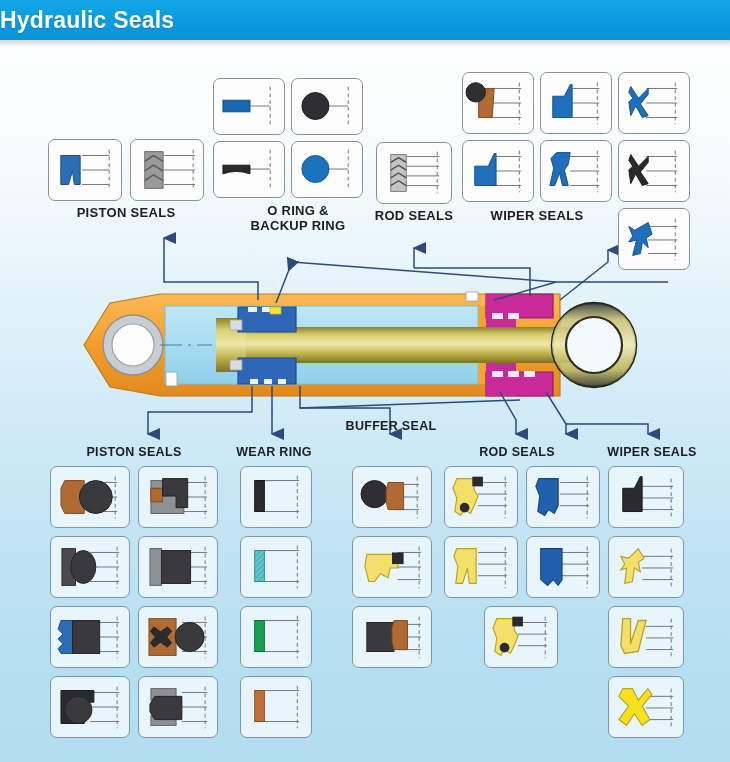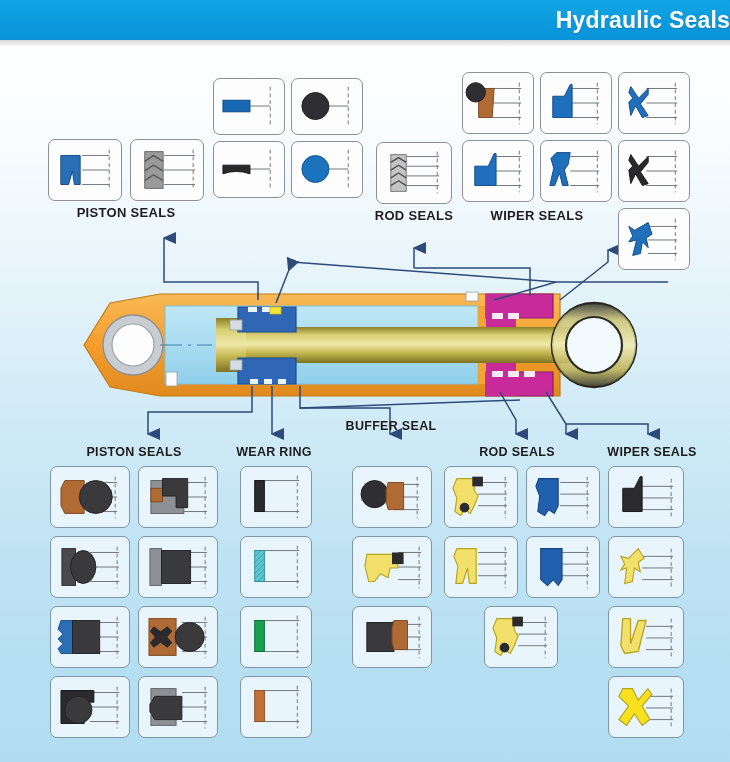--- a/index.html
+++ b/index.html
@@ -9,21 +9,21 @@
     background:#ffffff;
   }
   #page{
     position:relative;width:730px;height:762px;
     background:linear-gradient(180deg,#ffffff 0%,#fbfdfe 16%,#eaf6fb 33%,#d3ecf7 52%,#c2e4f4 70%,#b6dff2 86%,#b2ddf1 100%);
   }
   
   #banner{
     position:absolute;left:0;top:0;width:730px;height:40px;
     background:linear-gradient(180deg,#13a6e4 0%,#0b9ade 55%,#0a93d8 100%);
-    display:flex;align-items:center;justify-content:flex-end;
+    display:flex;align-items:center;justify-content:flex-start;
   }
   #banner-title{
     color:#ffffff;font-size:23px;font-weight:bold;letter-spacing:.2px;
     text-shadow:0 1px 1px rgba(0,0,0,.18);
     font-family:"Liberation Sans", sans-serif;
   }
   #banner-shadow{
     position:absolute;left:0;top:40px;width:730px;height:7px;
     background:linear-gradient(180deg,rgba(0,0,0,.16),rgba(0,0,0,0));
   }
@@ -242,20 +242,22 @@
   </div>
   <div class="cell" style="left:291px;top:141px;width:72px;height:57px">
     <svg viewBox="0 0 72 57">
       <g stroke="#6f7479" stroke-width="1" fill="none">
         <line x1="36" y1="28" x2="58" y2="28"></line>
         <line x1="58" y1="8" x2="58" y2="49" stroke-dasharray="4 3"></line>
       </g>
       <circle cx="24" cy="28" r="14" fill="#1b72bd" stroke="#12548c" stroke-width="1"></circle>
     </svg>
   </div>
+  <div class="caption cap-top" style="left:203px;top:204px;width:190px">O RING &amp;
+BACKUP RING</div>
 
   <div class="cell" style="left:376px;top:142px;width:76px;height:62px">
     <svg viewBox="0 0 76 62">
       <g stroke="#6f7479" stroke-width="1" fill="none">
         <line x1="30" y1="14" x2="64" y2="14"></line>
           <line x1="30" y1="24" x2="64" y2="24"></line>
         <line x1="30" y1="34" x2="64" y2="34"></line>
           <line x1="30" y1="44" x2="64" y2="44"></line>
         <line x1="62" y1="9" x2="62" y2="52" stroke-dasharray="4 3"></line>
       </g>

